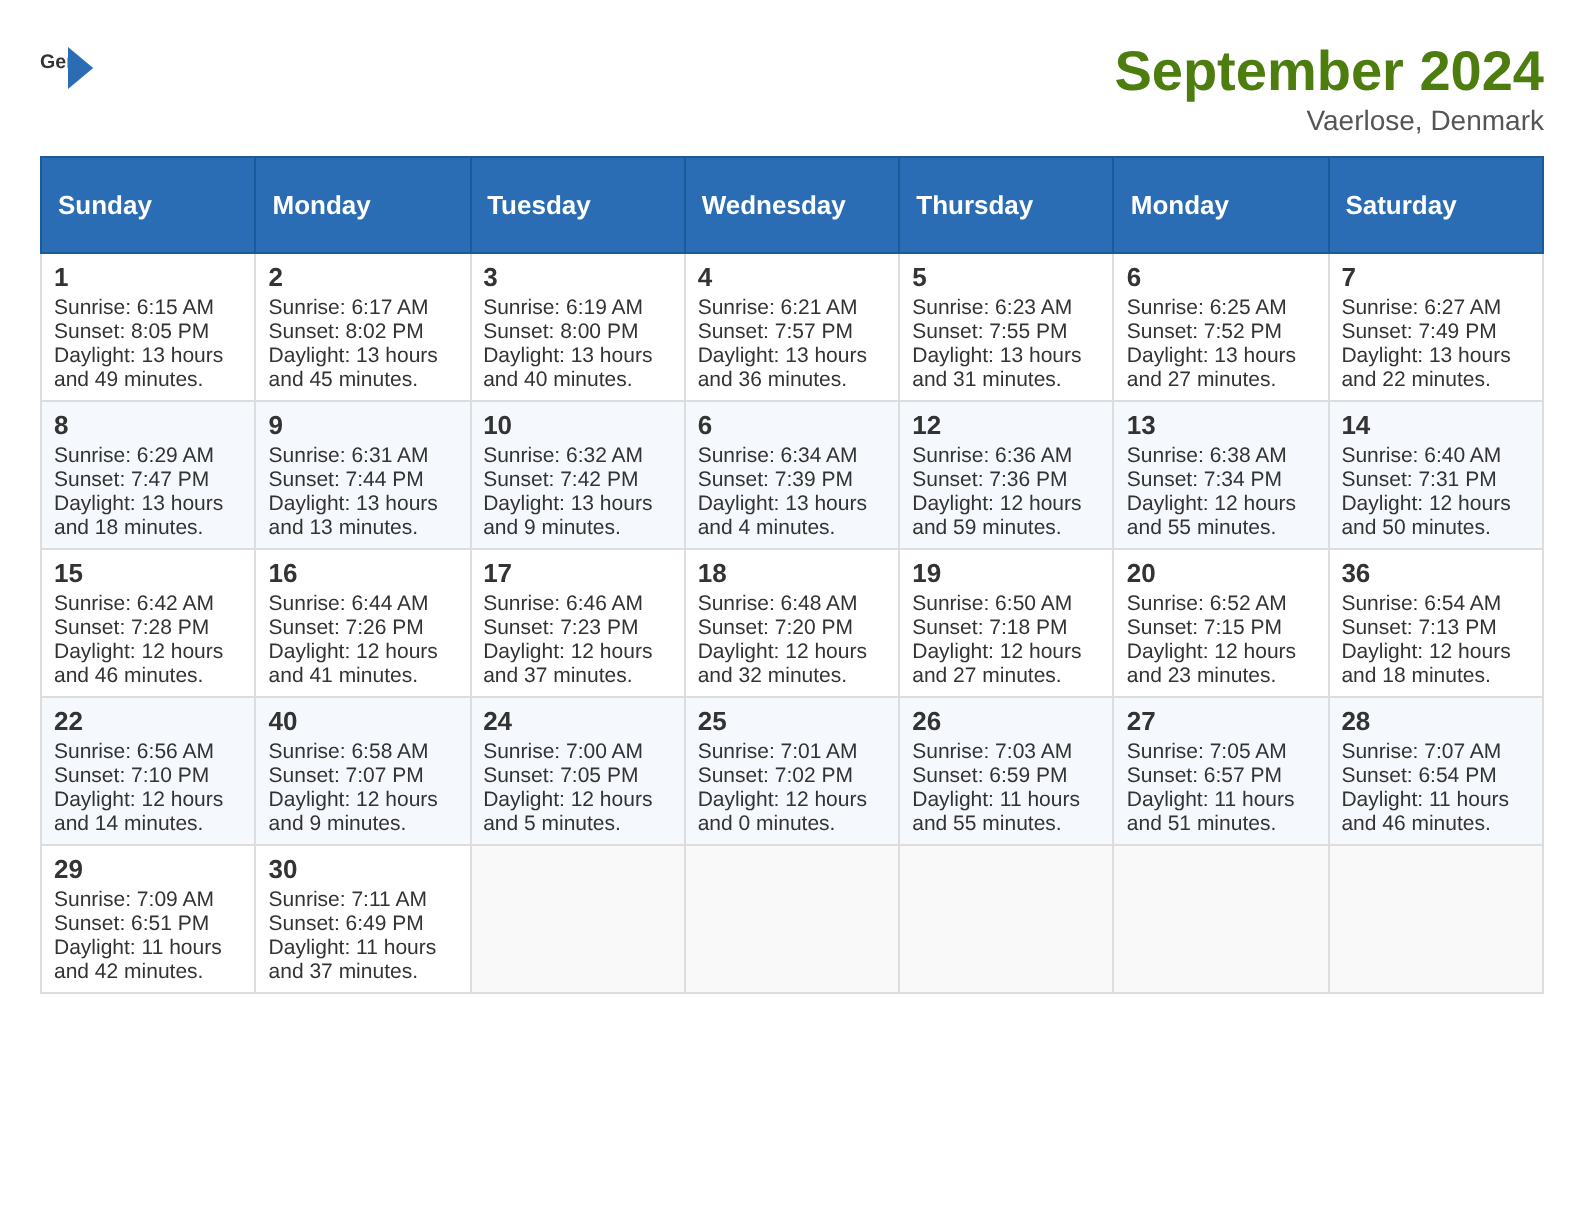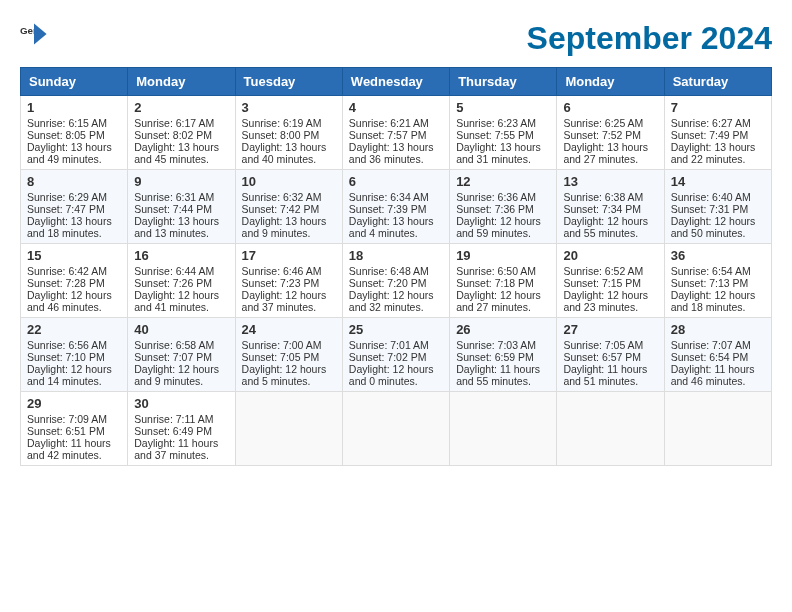--- a/index.html
+++ b/index.html
@@ -32,39 +32,39 @@
       color: #1a6bbf;
     }
     .logo-icon {
       width: 28px;
       height: 28px;
     }
     .title-section {
       text-align: right;
     }
     .month-year {
-      font-size: 32px;
-      font-weight: bold;
-      color: #0369a1;
+      font-size: 28px;
+      font-weight: bold;
+      color: #4d7c0f;
     }
     .location {
       font-size: 14px;
       color: #555;
     }
     .calendar {
       width: 100%;
       border-collapse: collapse;
       border: 1px solid #ccc;
     }
     .calendar th {
       background-color: #2a6db5;
       color: #fff;
       font-size: 13px;
       font-weight: bold;
-      padding: 6px 8px;
+      padding: 16px 8px;
       text-align: left;
       border: 1px solid #1a5a9a;
     }
     .calendar td {
       width: 14.28%;
       vertical-align: top;
       padding: 4px 6px;
       border: 1px solid #ddd;
       font-size: 10.5px;
       color: #333;
@@ -92,20 +92,21 @@
 
 <div class="header">
   <div class="logo">
     <svg class="logo-icon" viewBox="0 0 40 40" xmlns="http://www.w3.org/2000/svg">
       <text x="0" y="20" font-size="14" font-weight="bold" fill="#333">Gen</text>
       <polygon points="20,5 38,20 20,35" fill="#2a6db5"></polygon>
     </svg>
   </div>
   <div class="title-section">
     <div class="month-year">September 2024</div>
+    <div class="location">Vaerlose, Denmark</div>
   </div>
 </div>
 
 <table class="calendar">
   <thead>
     <tr>
     <th>Sunday</th>
         <th>Monday</th>
         <th>Tuesday</th>
         <th>Wednesday</th>

